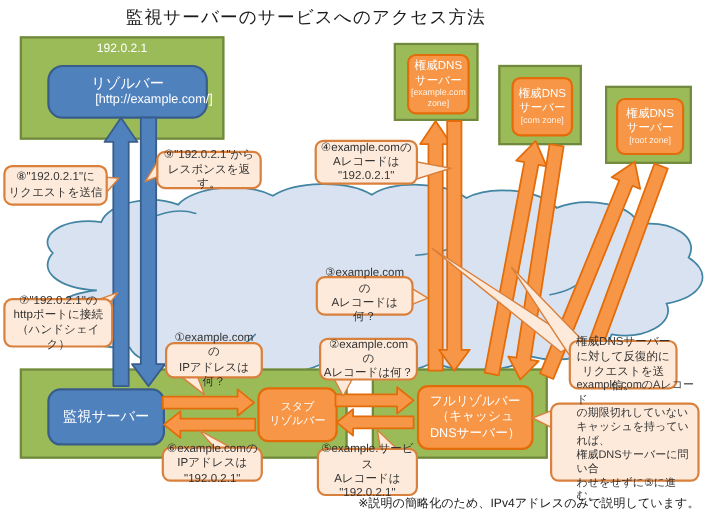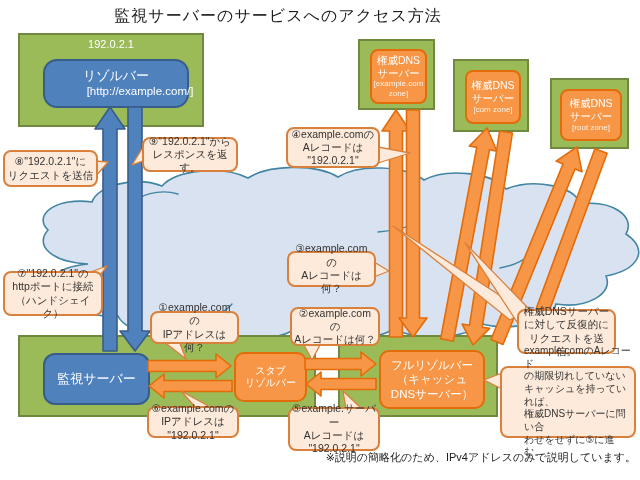--- a/index.html
+++ b/index.html
@@ -164,21 +164,21 @@
 "192.0.2.1"</div>
   <div class="callout" style="left:287px;top:251px;width:89px;height:36px;">③example.comの
 Aレコードは何？</div>
   <div class="callout" style="left:150px;top:311px;width:89px;height:33px;">①example.comの
 IPアドレスは何？</div>
   <div class="callout" style="left:290px;top:307px;width:90px;height:39px;">②example.comの
 Aレコードは何？</div>
   <div class="callout" style="left:147px;top:406px;width:92px;height:32px;">⑥example.comの
 IPアドレスは
 "192.0.2.1"</div>
-  <div class="callout" style="left:288px;top:407px;width:92px;height:44px;">⑤example.サーバー
+  <div class="callout" style="left:288px;top:407px;width:92px;height:44px;">⑤example.サービス
 Aレコードは
 "192.0.2.1"</div>
   <div class="callout" style="left:517px;top:309px;width:99px;height:45px;">権威DNSサーバー
 に対して反復的に
 リクエストを送信。</div>
   <div class="callout left" style="left:500px;top:366px;width:136px;height:72px;font-size:10px;">example.comのAレコード
 の期限切れしていない
 キャッシュを持っていれば、
 権威DNSサーバーに問い合
 わせをせずに⑤に進む。</div>

